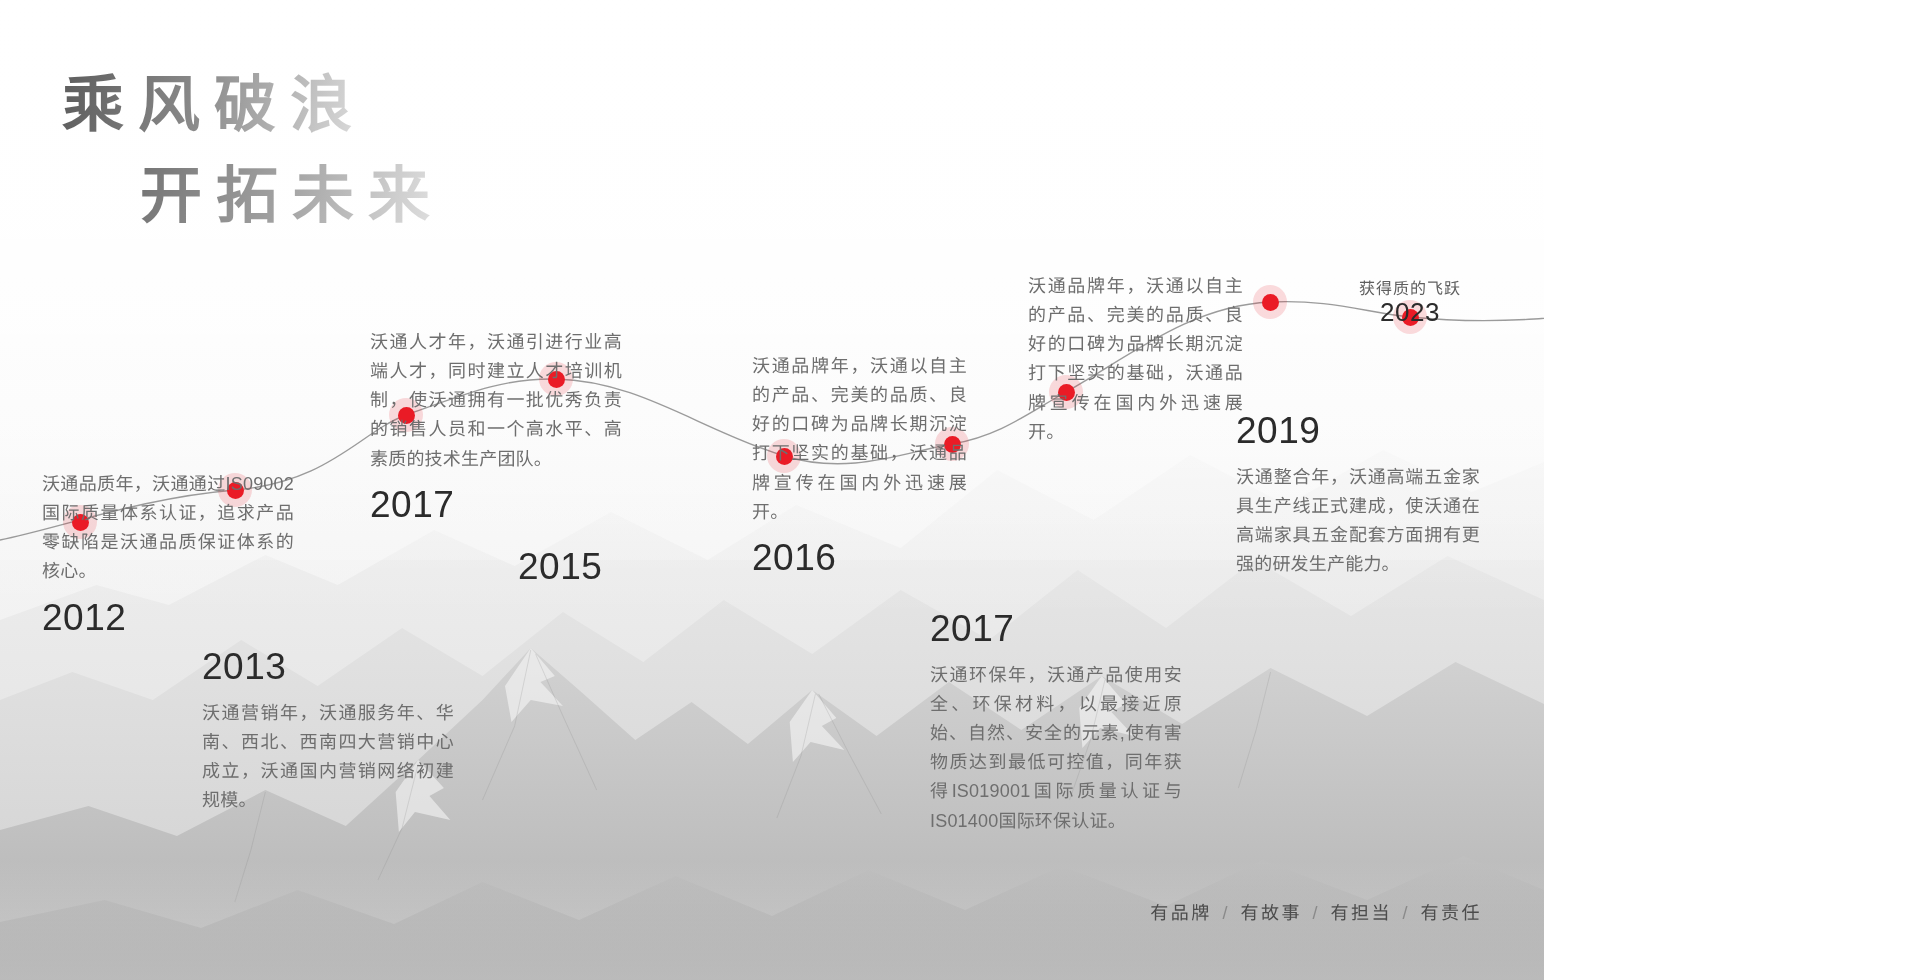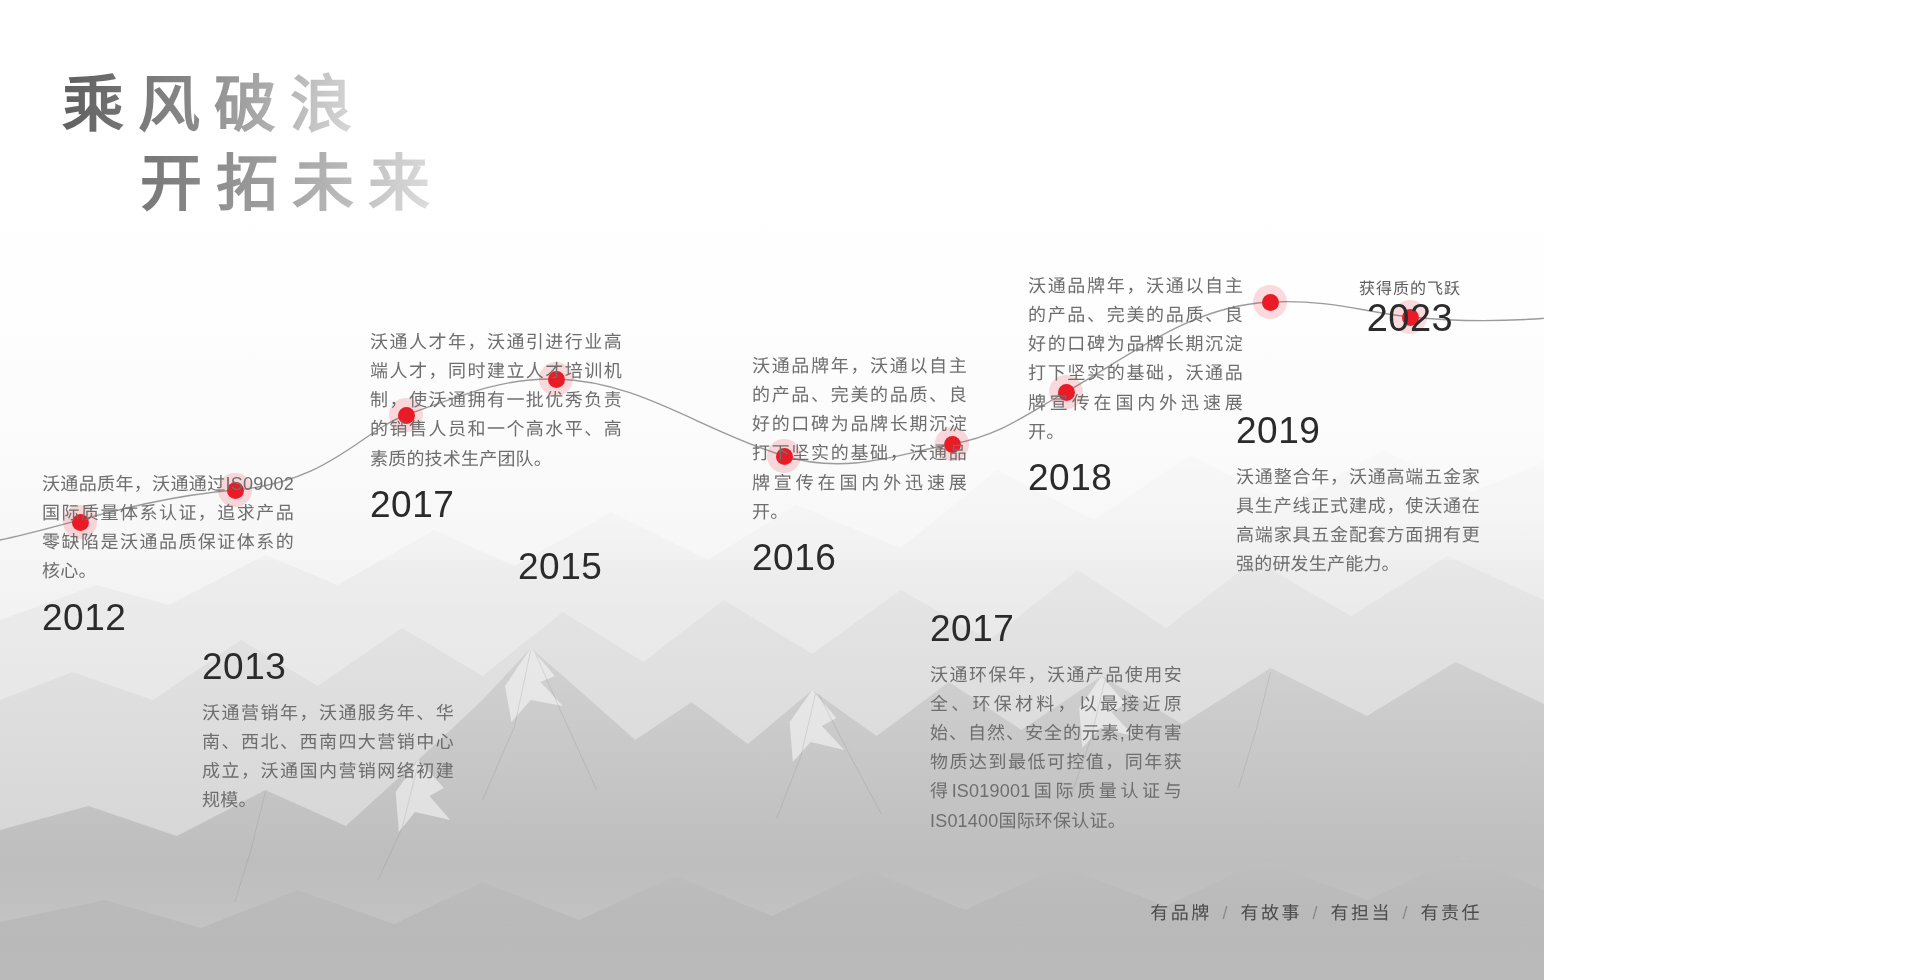--- a/index.html
+++ b/index.html
@@ -60,20 +60,21 @@
     -webkit-background-clip: text;
     background-clip: text;
     color: transparent;
     -webkit-text-fill-color: transparent;
   }
   .headline-line.second {
     margin-left: 78px;
     background: linear-gradient(100deg, #747474 0%, #a2a2a2 26%, #dcdcdc 52%, #b4b4b4 72%, #ececec 100%);
     -webkit-background-clip: text;
     background-clip: text;
+    margin-top: 12px;
   }
 
   
   .curve-layer {
     position: absolute;
     inset: 0;
     z-index: 4;
     pointer-events: none;
   }
   .curve-layer svg { display: block; width: 1920px; height: 980px; }
@@ -131,21 +132,21 @@
   
   .caption {
     font-size: 16px;
     color: #5e5e5e;
     letter-spacing: 1px;
     text-align: center;
     white-space: nowrap;
   }
   .milestone.capped .year {
     text-align: center;
-    font-size: 38px;
+    font-size: 26px;
   }
 
   
   .tagline {
     position: absolute;
     right: 62px;
     bottom: 56px;
     font-size: 18px;
     letter-spacing: 2.5px;
     color: #4c4c4c;
@@ -287,21 +288,20 @@
     <div class="year">2016</div>
   </div>
 
   <div class="milestone below" style="left:930px; top:610px; width:252px;">
     <div class="year">2017</div>
     <div class="desc">沃通环保年，沃通产品使用安全、环保材料，以最接近原始、自然、安全的元素,使有害物质达到最低可控值，同年获得IS019001国际质量认证与IS01400国际环保认证。</div>
   </div>
 
   <div class="milestone above" style="left:1028px; top:272px; width:215px;">
     <div class="desc">沃通品牌年，沃通以自主的产品、完美的品质、良好的口碑为品牌长期沉淀打下坚实的基础，沃通品牌宣传在国内外迅速展开。</div>
-    <div class="year">2018</div>
   </div>
 
   <div class="milestone below" style="left:1236px; top:412px; width:244px;">
     <div class="year">2019</div>
     <div class="desc">沃通整合年，沃通高端五金家具生产线正式建成，使沃通在高端家具五金配套方面拥有更强的研发生产能力。</div>
   </div>
 
   <div class="milestone capped" style="left:1300px; top:275px; width:220px;">
     <div class="caption">获得质的飞跃</div>
     <div class="year">2023</div>

